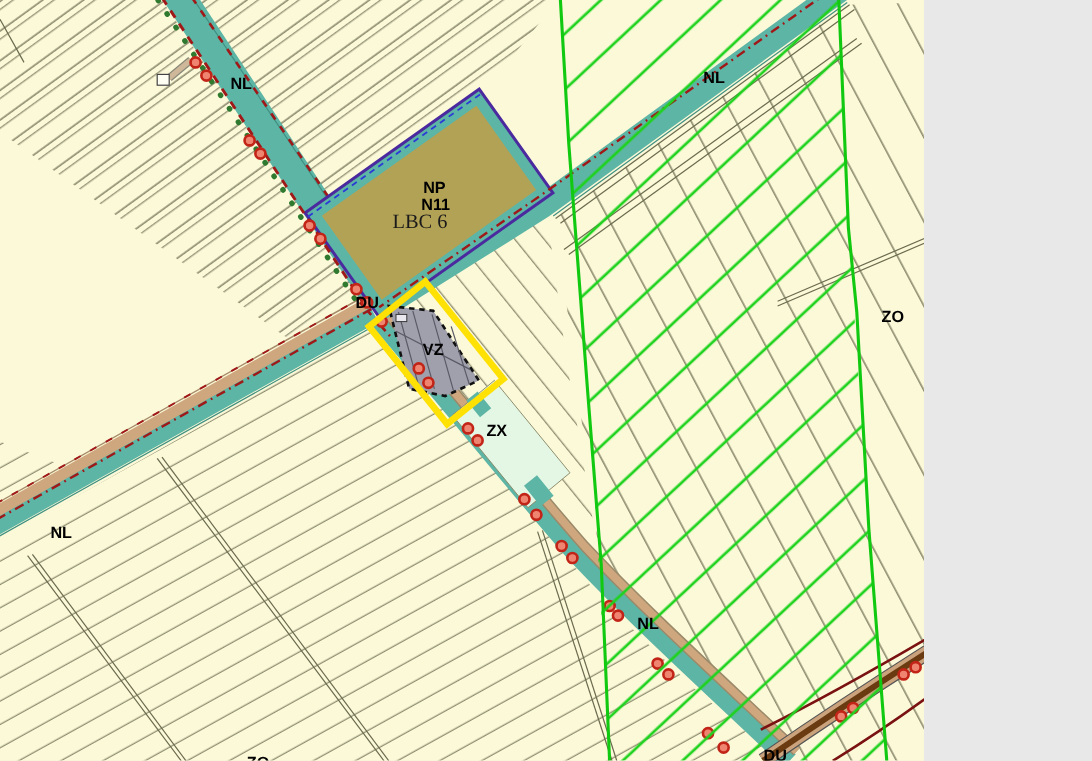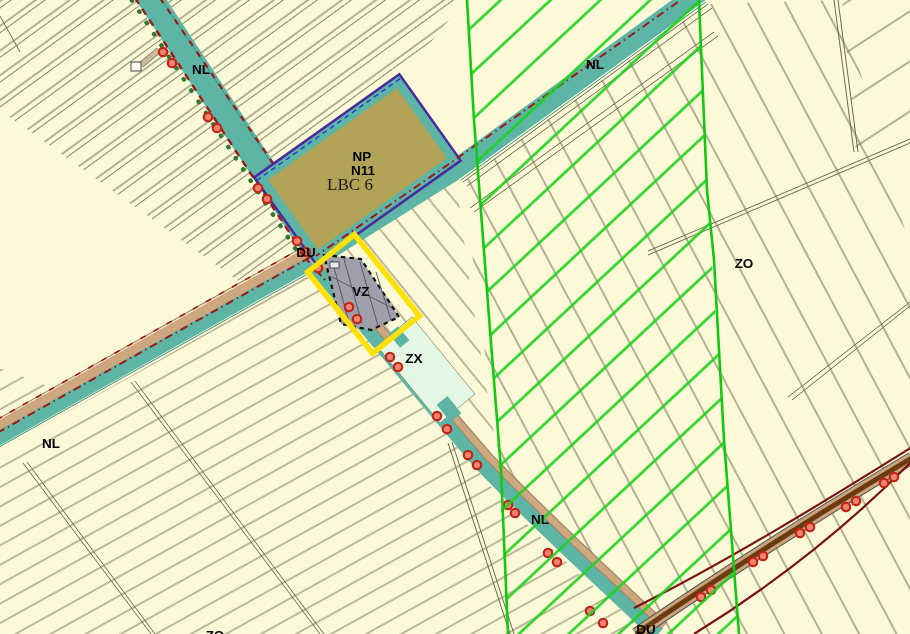--- a/index.html
+++ b/index.html
@@ -1,16 +1,16 @@
 <!DOCTYPE html>
 <html><head>
 <meta charset="utf-8">
 <style>
   html,body{margin:0;padding:0;background:#e8e8e8;}
-  .map-frame{position:relative;width:910px;height:634px;overflow:hidden;background:#fcf9d8;}
+  .map-frame{position:relative;width:770px;height:634px;overflow:hidden;background:#fcf9d8;}
   .map-frame svg{position:absolute;left:0;top:0;display:block;}
   text.zlbl{font-family:"Liberation Sans","DejaVu Sans",sans-serif;font-weight:bold;font-size:13.5px;fill:#000;}
   text.zlbl-serif{font-family:"Liberation Serif","DejaVu Serif",serif;font-weight:normal;font-size:17px;fill:#1a1a1a;}
 </style>
 </head>
 <body>
 
 <div class="map-frame">
 <svg width="910" height="634" viewBox="0 0 910 634">
   <defs>

